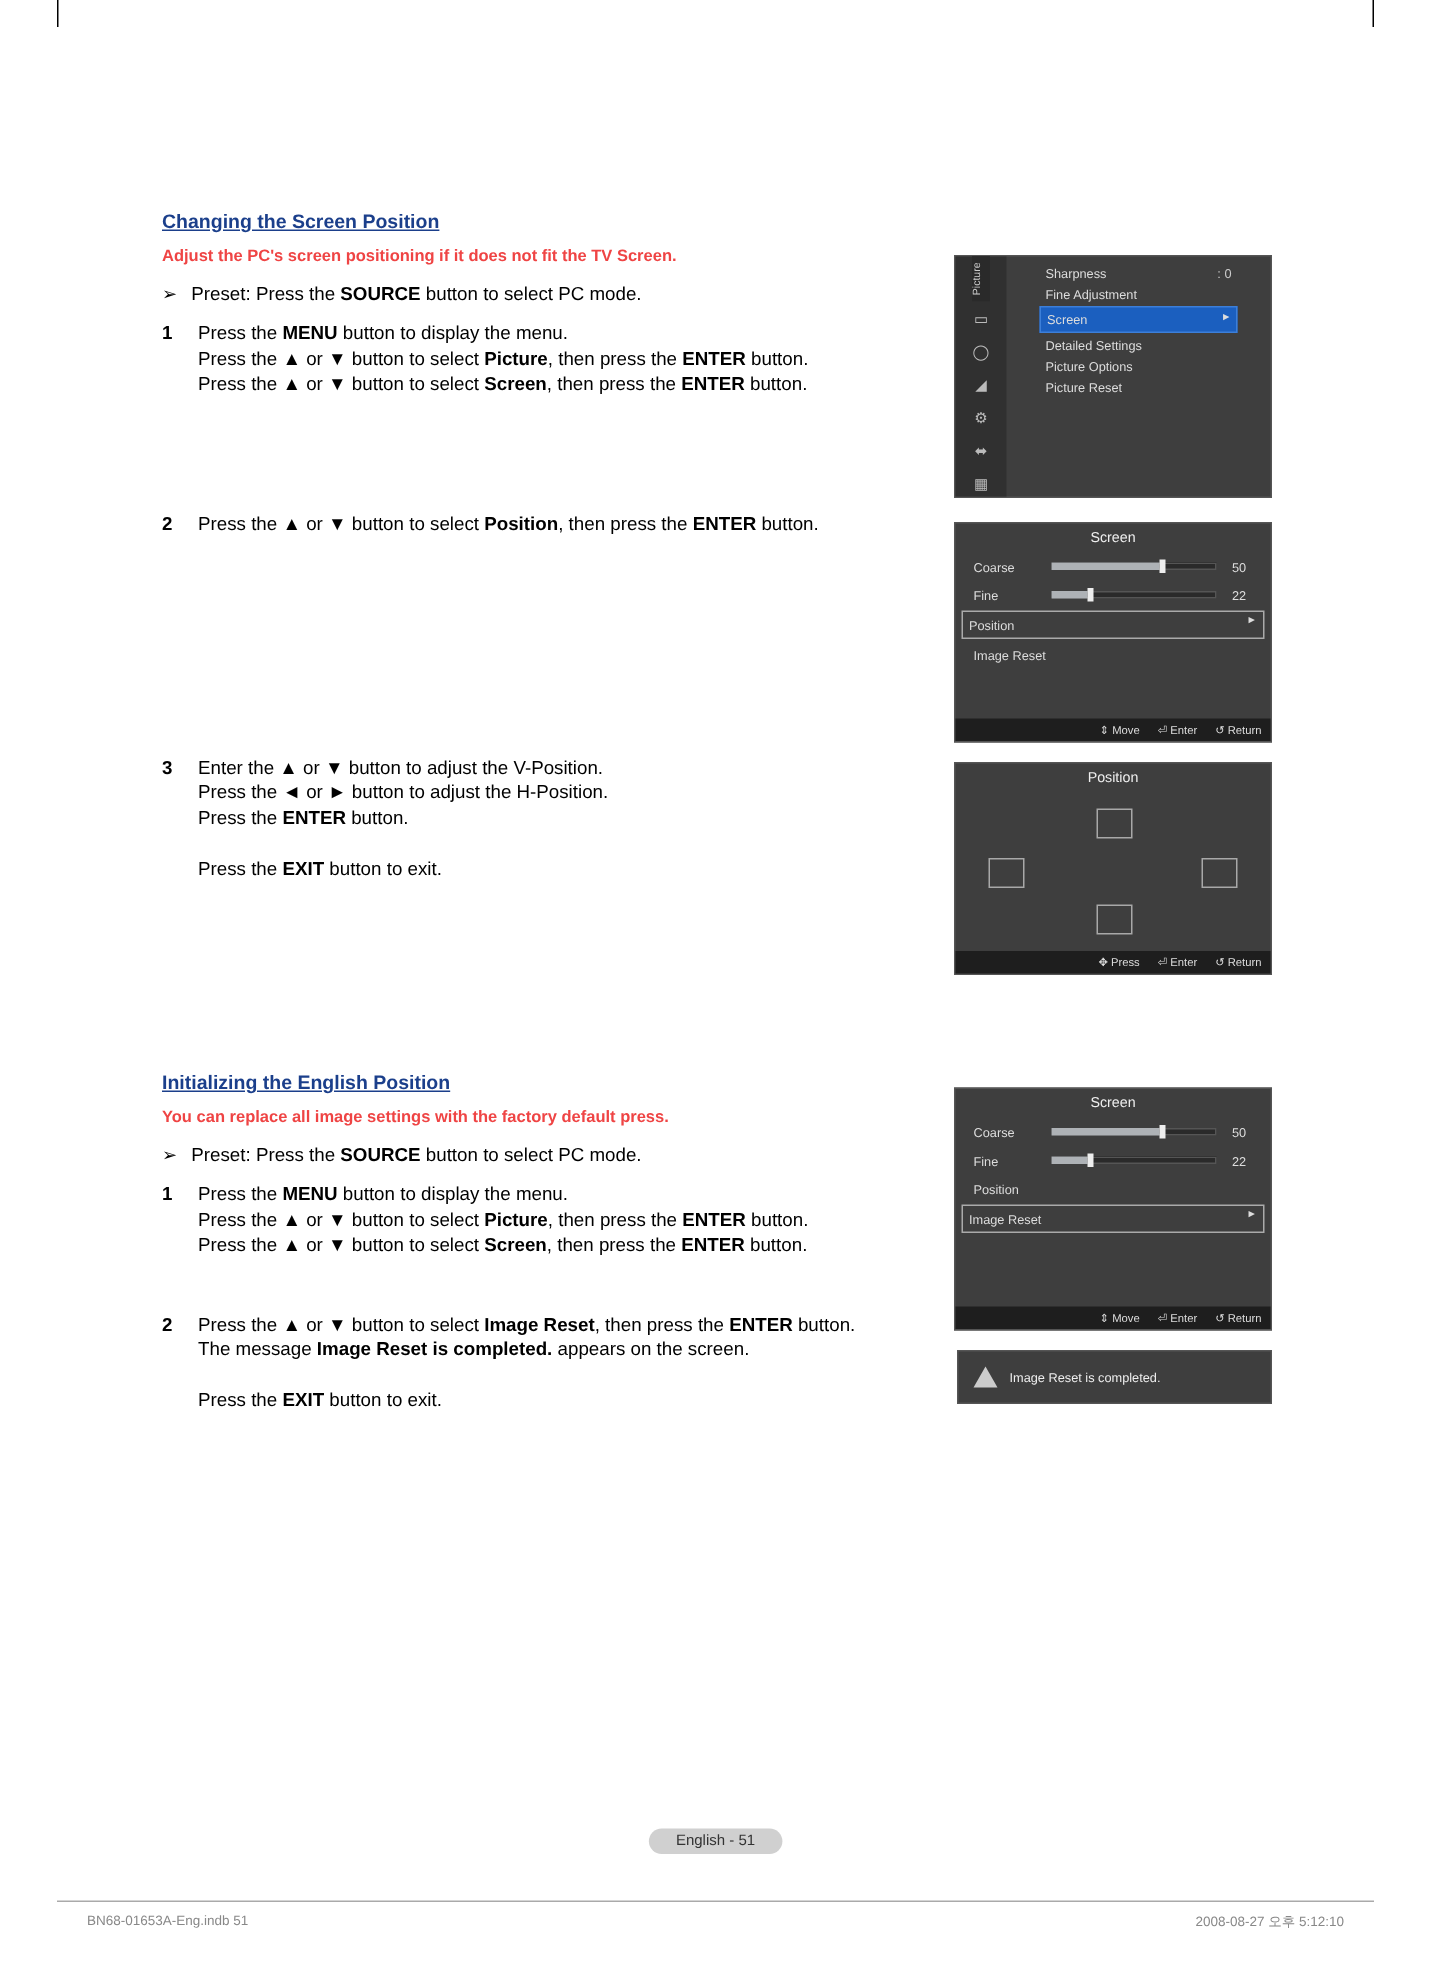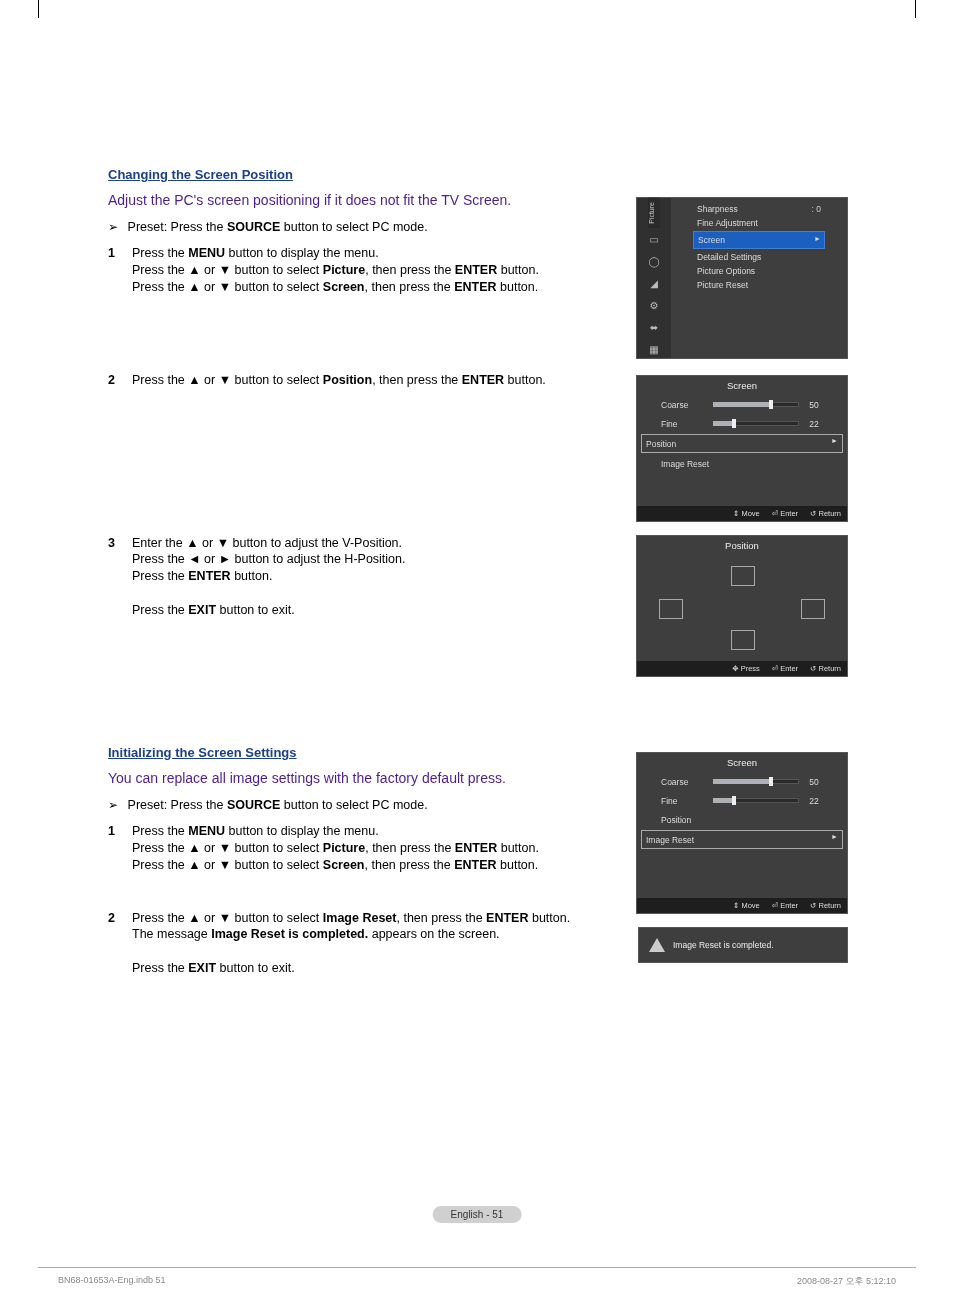--- a/index.html
+++ b/index.html
@@ -22,34 +22,33 @@
     position: absolute;
     width: 18px; height: 18px;
   }
   .crop-top-left { top: 0; left: 38px; border-left:1px solid #000;}
   .crop-top-right { top: 0; right: 38px; border-right:1px solid #000;}
   .content {
     position: absolute;
     top: 140px;
     left: 108px;
     width: 740px;
-    margin-top: 27px;
   }
   h2.section {
     color: #1b3f8b;
     font-size: 13px;
     font-weight: bold;
     text-decoration: underline;
     margin: 0 0 10px 0;
   }
   .intro {
-    font-size: 14px;
-    font-weight: normal;
+    font-size: 11px;
+    font-weight: bold;
     margin: 0 0 12px 0;
-    color:#4c1d95;
+    color:#ef4444;
   }
   .preset {
     font-size: 12.5px;
     margin: 0 0 11px 0;
   }
   .preset .arrow {
     display:inline-block;
     margin-right: 6px;
     font-size: 12px;
   }
@@ -117,21 +116,21 @@
   }
 
   .osd2, .osd4 { width:210px;}
   .osd2 { top:208px; height:145px;}
   .osd4 { top:585px; height:160px;}
   .osd .title {
     text-align:center; font-size:9.5px; padding:4px 0; color:#eee;
   }
   .osd .menurow {
     display:flex; align-items:center;
-    padding:2px 24px; font-size:8.5px; color:#ddd;
+    padding:2px 12px; font-size:8.5px; color:#ddd;
     height:15px;
   }
   .osd .menurow .label { width:52px;}
   .osd .menurow .slider {
     flex:1; height:5px; background:#2a2a2a; position:relative; margin-right:6px;
     box-shadow: inset 0 0 0 1px #555;
   }
   .osd .menurow .slider .fill {
     position:absolute; left:0; top:0; bottom:0; background:#aeb2b6;
   }
@@ -172,21 +171,21 @@
     border-left:8px solid transparent;
     border-right:8px solid transparent;
     border-bottom:14px solid #ccc;
     position:relative;
   }
   .osd5 .msg { font-size:8.5px; color:#eee;}
 
   .pagenum {
     position:absolute;
     left:50%; transform:translateX(-50%);
-    bottom:87px;
+    bottom:74px;
     background:#d0d0d0;
     color:#333;
     font-size:10px;
     padding:3px 18px;
     border-radius:10px;
   }
   .bottomline {
     position:absolute;
     bottom:42px; left:38px; right:38px;
     border-top:1px solid #aaa;
@@ -245,21 +244,21 @@
           <span>Enter the ▲ or ▼ button to adjust the V-Position.</span><br>
           <span>Press the ◄ or ► button to adjust the H-Position.</span><br>
           <span>Press the </span><b>ENTER</b><span> button.</span><br><br>
           <span>Press the </span><b>EXIT</b><span> button to exit.</span>
         </div>
       </div>
     </div>
 
     <div class="gap3"></div>
 
-    <h2 class="section">Initializing the Screen Settings</h2>
+    <h2 class="section">Initializing the English Position</h2>
     <p class="intro">You can replace all image settings with the factory default press.</p>
     <p class="preset">
       <span class="arrow">➢</span>
       <span>Preset: Press the </span><b>SOURCE</b><span> button to select PC mode.</span>
     </p>
 
     <div class="steps">
       <div class="step">
         <div class="num">1</div>
         <div class="body">

